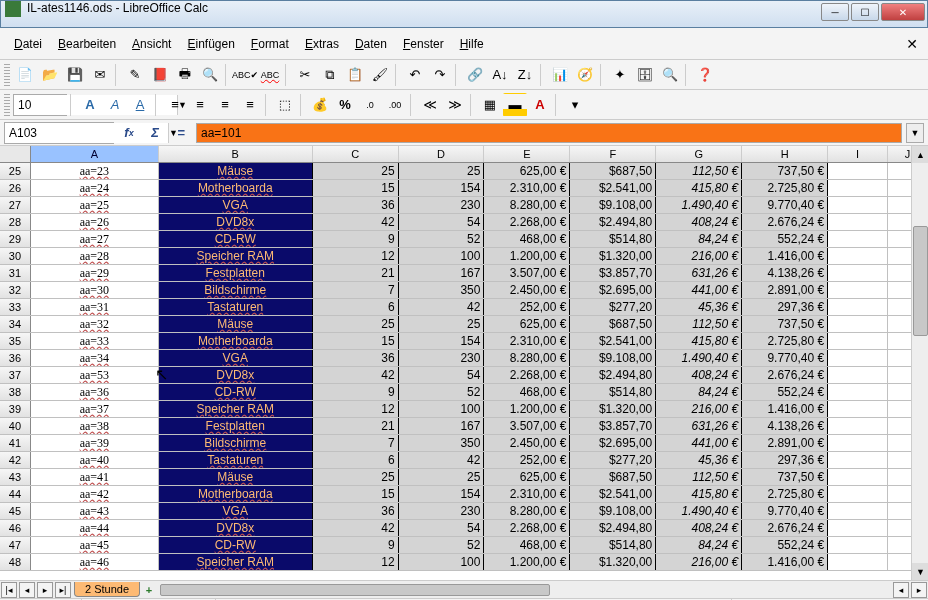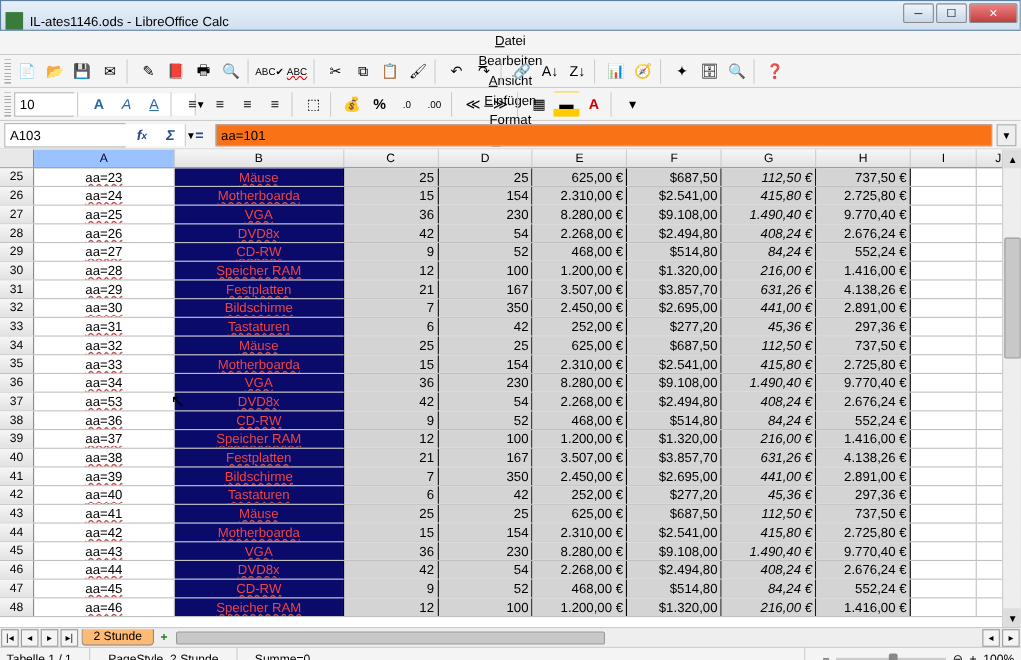--- a/index.html
+++ b/index.html
@@ -1,29 +1,29 @@
 <!DOCTYPE html>
 <html><head>
 <meta charset="utf-8">
 <style>
 * { margin: 0; padding: 0; box-sizing: border-box; font-family: "Segoe UI", Tahoma, sans-serif; }
 body { width: 928px; height: 600px; background: #f0f0f0; overflow: hidden; font-size: 12px; }
 
 
-.titlebar { height: 28px; background: linear-gradient(#e8f0f8, #d0dff0); border: 1px solid #5a7fa0; display: flex; align-items: flex-end; padding: 0 4px; position: relative; }
+.titlebar { height: 28px; background: linear-gradient(#e8f0f8, #d0dff0); border: 1px solid #5a7fa0; display: flex; align-items: flex-start; padding: 0 4px; position: relative; }
 .titlebar .icon { width: 16px; height: 16px; background: #3a7a3a; margin-right: 6px; }
 .titlebar .title { flex: 1; color: #000; font-size: 12px; }
 .winbtns { display: flex; gap: 2px; position: absolute; right: 2px; top: 2px; }
 .winbtn { width: 28px; height: 18px; border: 1px solid #888; border-radius: 2px; display: flex; align-items: center; justify-content: center; font-size: 10px; cursor: pointer; }
 .winbtn.min { background: linear-gradient(#f0f4fa,#c8d8ea); }
 .winbtn.max { background: linear-gradient(#f0f4fa,#c8d8ea); }
 .winbtn.close { background: linear-gradient(#f08080,#c04040); color: #fff; width: 44px; }
 
 
-.menubar { height: 22px; background: #f4f4f4; border-bottom: 1px solid #ccc; display: flex; align-items: center; padding: 0 6px; flex-direction: column; }
+.menubar { height: 32px; background: #f4f4f4; border-bottom: 1px solid #ccc; display: flex; align-items: center; padding: 0 6px; }
 .menubar .menu { padding: 2px 8px; cursor: pointer; font-size: 12px; }
 .menubar .menu u { text-decoration: underline; }
 .menubar .closedoc { margin-left: auto; font-size: 14px; cursor: pointer; padding: 0 4px; }
 
 
 .toolbar { height: 30px; background: #f4f4f4; border-bottom: 1px solid #ccc; display: flex; align-items: center; padding: 0 4px; gap: 1px; }
 .tbtn { width: 24px; height: 24px; border: 1px solid transparent; display: flex; align-items: center; justify-content: center; cursor: pointer; font-size: 13px; border-radius: 2px; }
 .tsep { width: 5px; height: 22px; border-left: 1px solid #ccc; margin: 0 2px; }
 .grip { width: 6px; height: 22px; background: repeating-linear-gradient(#aaa 0 1px, transparent 1px 3px); margin-right: 2px; cursor: move; }
 .combo { height: 22px; border: 1px solid #aaa; background: #fff; display: flex; align-items: center; font-size: 12px; }
@@ -40,22 +40,22 @@
 
 .gridwrap { position: relative; height: 434px; background: #fff; }
 .colheads { display: flex; height: 17px; border-bottom: 1px solid #888; background: linear-gradient(#f6f6f6,#e2e2e2); font-size: 11px; }
 .rowhead-corner { width: 31px; border-right: 1px solid #888; background: #e8e8e8; }
 .colhead { border-right: 1px solid #ccc; display: flex; align-items: center; justify-content: center; cursor: pointer; }
 .colhead.sel { background: #99c2ff; color: #003; }
 .gridbody { position: relative; height: 417px; overflow: hidden; }
 .row { display: flex; height: 17px; border-bottom: 1px solid #c0c0c0; font-size: 12px; }
 .rowhead { width: 31px; border-right: 1px solid #888; background: linear-gradient(#f6f6f6,#e2e2e2); display: flex; align-items: center; justify-content: center; font-size: 11px; cursor: pointer; }
 .cell { border-right: 1px solid #c0c0c0; display: flex; align-items: center; padding: 0 3px; overflow: hidden; white-space: nowrap; }
-.cA { width: 128px; justify-content: center; text-decoration: underline; text-decoration-color: #c05050; text-decoration-style: wavy; }
-.cB { width: 154px; background: #0a0a6a; color: #ef4444; justify-content: center; border-right: 1px solid #000; }
+.cA { width: 128px; justify-content: center; text-decoration: underline; text-decoration-color: #c05050; text-decoration-style: wavy; font-family: Liberation Serif, serif; }
+.cB { width: 154px; background: #0a0a6a; color: #fdba74; justify-content: center; border-right: 1px solid #000; }
 .cB span { text-decoration: underline; text-decoration-color: #c05050; text-decoration-style: wavy; }
 .cC { width: 86px; background: #d4d4d4; justify-content: flex-end; border-right:1px solid #000; }
 .cD { width: 86px; background: #d4d4d4; justify-content: flex-end; border-right:1px solid #000; }
 .cE { width: 86px; background: #d4d4d4; justify-content: flex-end; border-right:1px solid #000; }
 .cF { width: 86px; background: #d4d4d4; justify-content: flex-end; border-right:1px solid #000; }
 .cG { width: 86px; background: #d4d4d4; justify-content: flex-end; border-right:1px solid #000;font-style:italic; }
 .cH { width: 86px; background: #d4d4d4; justify-content: flex-end; border-right:1px solid #000; }
 .cI { width: 60px; }
 .cJ { width: 40px; }
 .vscroll { position: absolute; right: 0; top: 0; width: 17px; height: 434px; background: #eee; border-left: 1px solid #ccc; }

